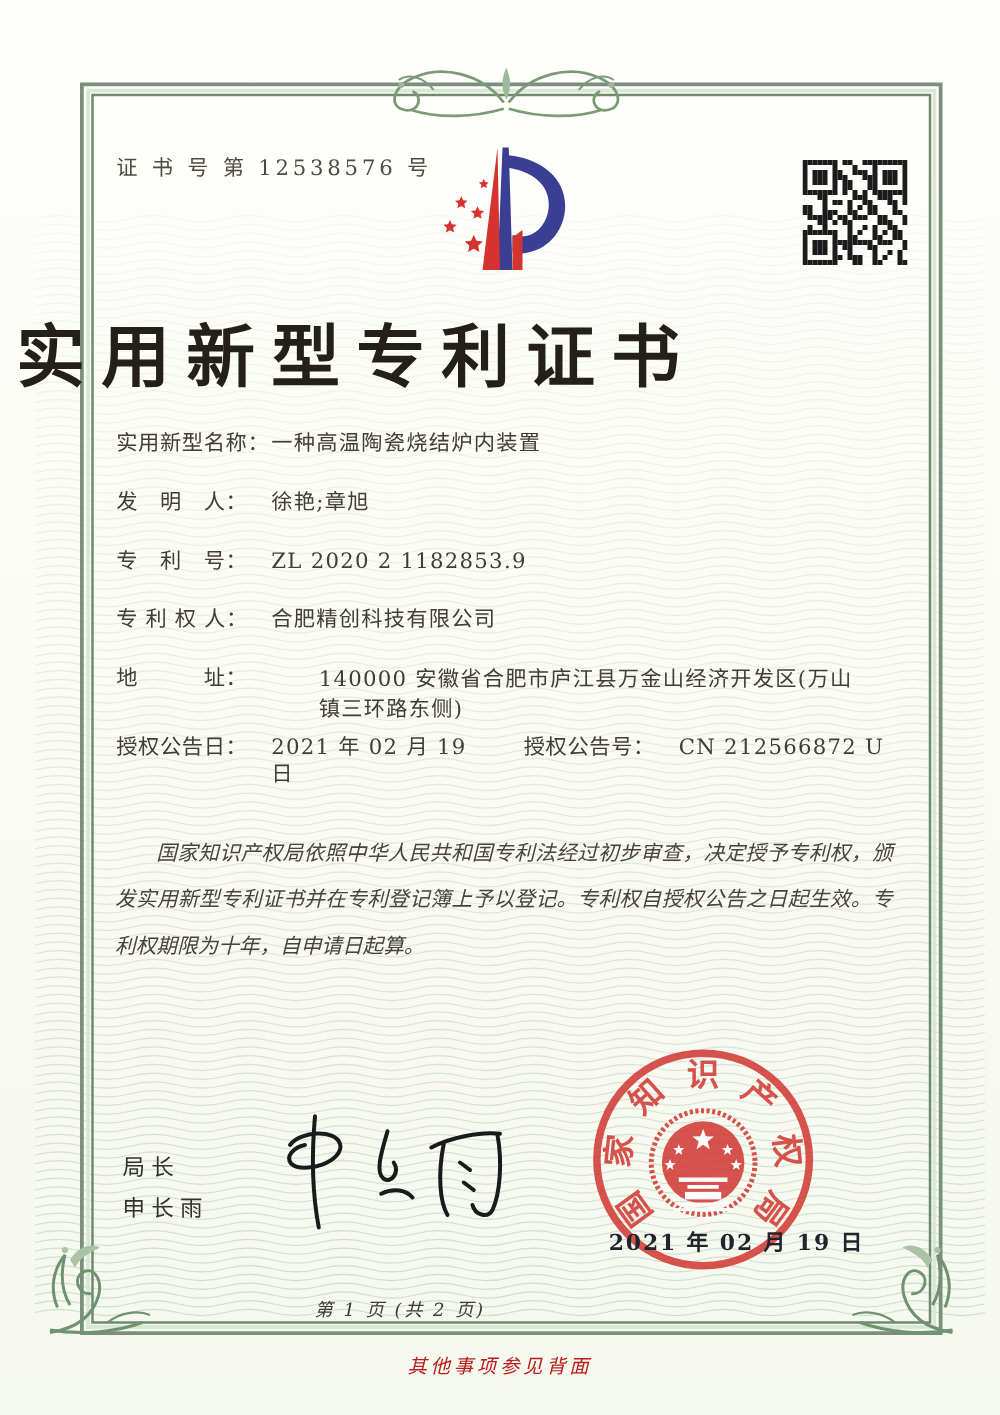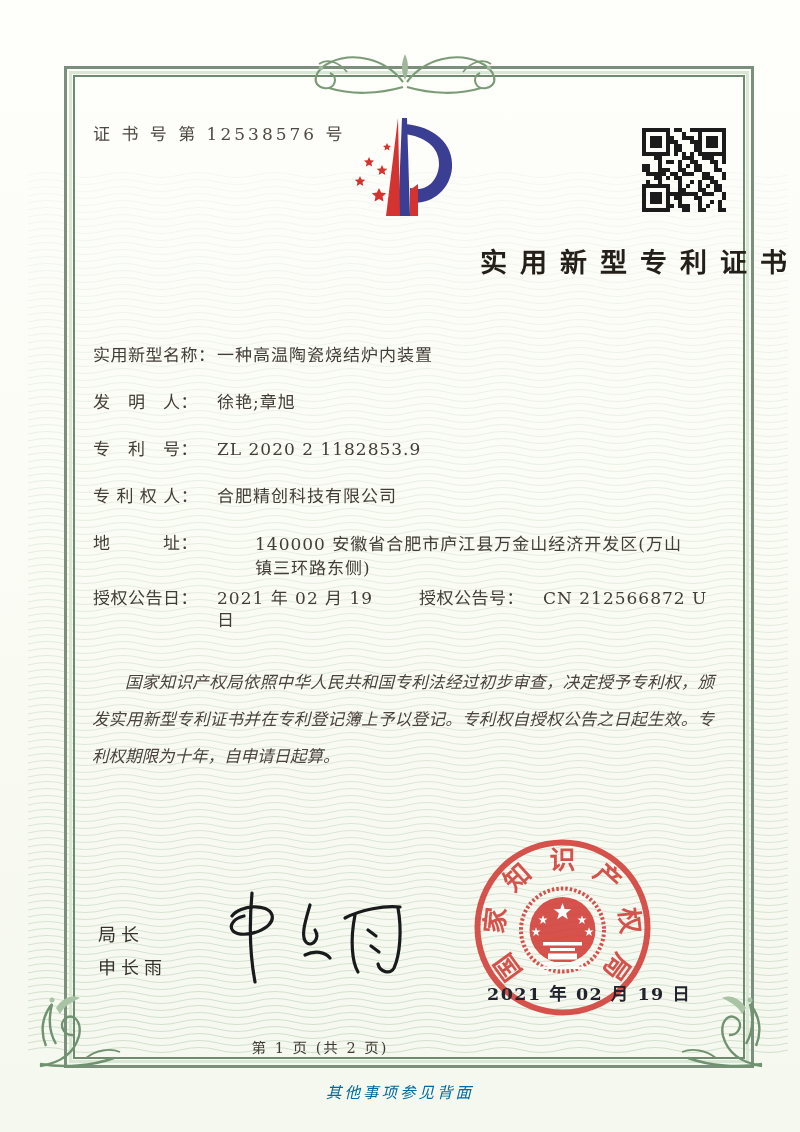--- a/index.html
+++ b/index.html
@@ -8,41 +8,41 @@
        font-family:"DejaVu Serif","Liberation Serif",serif;color:#3c3831;}
   .abs{position:absolute;}
   
   .frame{left:64px;top:66px;width:684px;height:996px;border:3px solid #7a8f7c;z-index:1;}
   .frame::before{content:'';position:absolute;inset:2px;border:3px solid #d9e7d5;}
   .frame::after{content:'';position:absolute;inset:6px;border:2px solid #6e8b70;}
   .waves{left:0;top:0;width:800px;height:1132px;z-index:0;}
   .orn{z-index:2;}
   .content{z-index:3;}
   .certno{left:93px;top:120px;font-size:17px;letter-spacing:3px;color:#4f4a42;}
-  .title{left:0;top:241px;width:800px;text-align:right;font-size:27px;font-weight:bold;
+  .title{left:0;top:241px;width:800px;text-align:left;font-size:55px;font-weight:bold;
          color:#242019;letter-spacing:13px;padding-left:13px;box-sizing:border-box;}
   .fields{left:93px;top:344px;width:624px;font-size:17px;color:#423d36;}
   .frow{display:flex;align-items:flex-start;margin-bottom:25px;line-height:22px;}
   .flabel{flex:0 0 124px;letter-spacing:.5px;}
   .fvalue{flex:1;letter-spacing:1px;}
   .frow.address{margin-bottom:7px;gap:38px;}
   .frow.address .fvalue{max-width:428px;line-height:24px;}
   .grantval{flex:0 0 178px;letter-spacing:1px;}
   .flabel2{flex:0 0 124px;margin-left:24px;letter-spacing:.5px;}
   .paras{left:92px;top:664px;width:622px;font-size:16.5px;line-height:37px;
          font-style:italic;color:#4a433c;text-align:justify;}
   .paras p{margin:0;text-indent:2em;}
   .signer{left:98px;top:918px;font-size:18px;letter-spacing:5px;color:#35312b;line-height:33px;}
   .sig{left:208px;top:878px;z-index:3;}
   .seal{left:470px;top:835px;z-index:3;opacity:.87;}
   .sealdate{left:487px;top:980px;font-size:17.5px;font-weight:bold;letter-spacing:1.5px;
             color:#22232d;z-index:4;}
-  .pageno{left:0;top:1036px;width:640px;text-align:center;font-size:14.5px;color:#3f3a33;letter-spacing:2px;}
+  .pageno{left:0;top:1036px;width:640px;text-align:center;font-size:14.5px;color:#3f3a33;letter-spacing:2px;font-style:italic;}
   .backnote{left:0;top:1080px;width:800px;text-align:center;font-size:15.5px;font-style:italic;
-            color:#0369a1;letter-spacing:3px;}
+            color:#b91c1c;letter-spacing:3px;}
   .logo{left:338px;top:112px;}
   .qr{left:642px;top:128px;}
 </style>
 </head>
 <body>
 
 <svg class="abs waves" width="800" height="1132">
     <path d="M28 175 q19 -5 38 0 q19 5 38 0 q19 -5 38 0 q19 5 38 0 q19 -5 38 0 q19 5 38 0 q19 -5 38 0 q19 5 38 0 q19 -5 38 0 q19 5 38 0 q19 -5 38 0 q19 5 38 0 q19 -5 38 0 q19 5 38 0 q19 -5 38 0 q19 5 38 0 q19 -5 38 0 q19 5 38 0 q19 -5 38 0 q19 5 38 0" fill="none" stroke="rgba(141,178,140,0.080)" stroke-width="1"></path>
     <path d="M28 182 q19 -5 38 0 q19 5 38 0 q19 -5 38 0 q19 5 38 0 q19 -5 38 0 q19 5 38 0 q19 -5 38 0 q19 5 38 0 q19 -5 38 0 q19 5 38 0 q19 -5 38 0 q19 5 38 0 q19 -5 38 0 q19 5 38 0 q19 -5 38 0 q19 5 38 0 q19 -5 38 0 q19 5 38 0 q19 -5 38 0 q19 5 38 0" fill="none" stroke="rgba(141,178,140,0.082)" stroke-width="1"></path>
     <path d="M28 189 q19 -5 38 0 q19 5 38 0 q19 -5 38 0 q19 5 38 0 q19 -5 38 0 q19 5 38 0 q19 -5 38 0 q19 5 38 0 q19 -5 38 0 q19 5 38 0 q19 -5 38 0 q19 5 38 0 q19 -5 38 0 q19 5 38 0 q19 -5 38 0 q19 5 38 0 q19 -5 38 0 q19 5 38 0 q19 -5 38 0 q19 5 38 0" fill="none" stroke="rgba(141,178,140,0.084)" stroke-width="1"></path>

